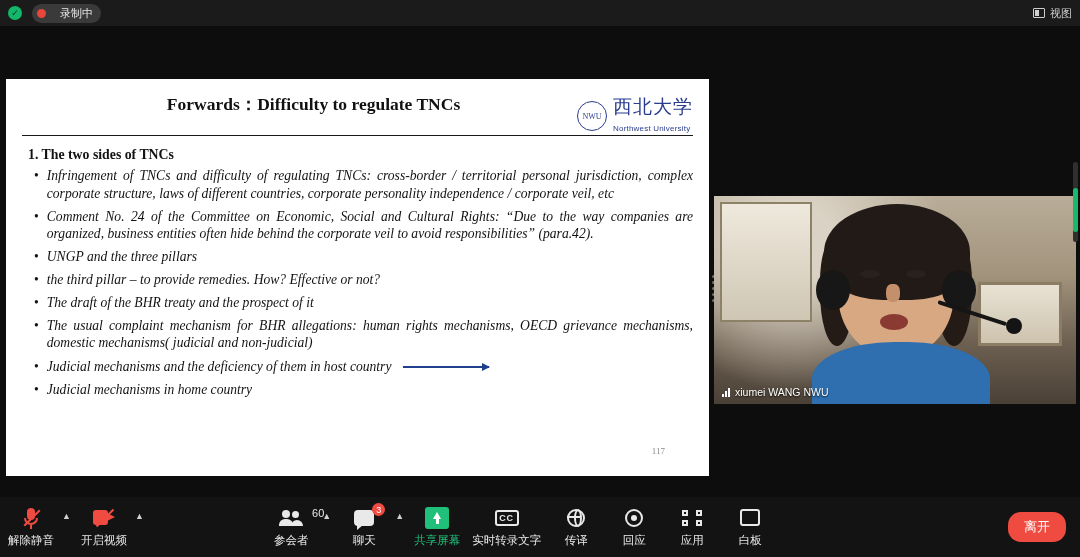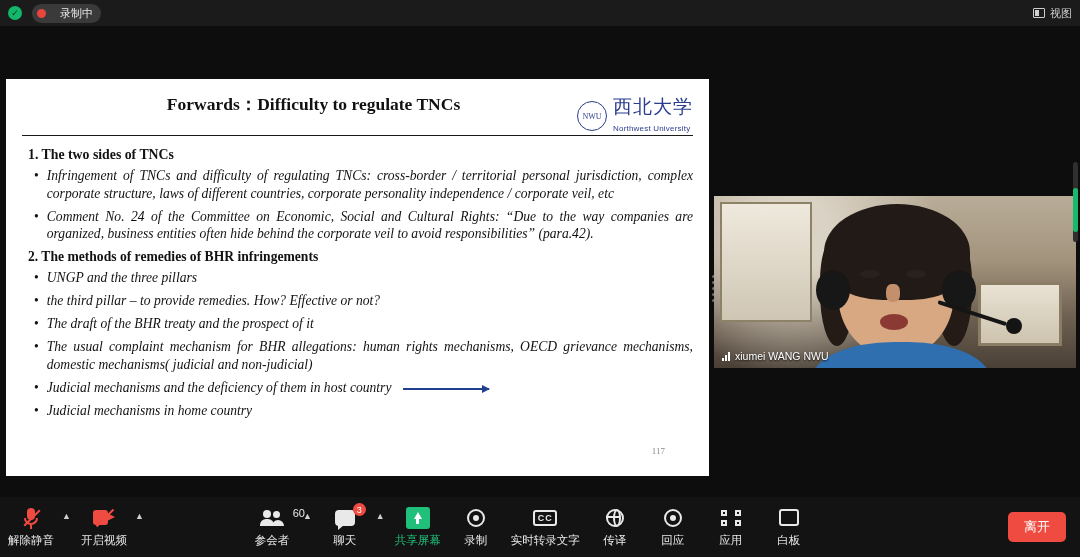--- a/index.html
+++ b/index.html
@@ -127,21 +127,21 @@
     position: absolute; left: 710px; top: 240px;
     width: 6px; height: 44px;
     display: flex; flex-direction: column; justify-content: center; align-items: center;
     gap: 3px;
   }
   .split-handle i { display: block; width: 3px; height: 3px; background: #6e6e6e; border-radius: 50%; }
 
   
   .video-tile {
     position: absolute; left: 714px; top: 170px;
-    width: 362px; height: 172px;
+    width: 362px; height: 208px;
     overflow: hidden;
     background: #2a2420;
   }
   .vid-bg {
     position: absolute; inset: 0;
     background:
       radial-gradient(circle at 22% 22%, #dad2c4 0 12%, rgba(218,210,196,0) 46%),
       linear-gradient(180deg, #b9ad99 0%, #a2937c 38%, #6e6152 70%, #4a4036 100%);
   }
   .vid-window {
@@ -276,21 +276,21 @@
 
   .apps-ic { width: 20px; height: 16px; position: relative; }
   .apps-ic i { position: absolute; width: 6px; height: 6px; border: 2px solid #e9e9e9; }
   .apps-ic i:nth-child(1){left:0;top:0}.apps-ic i:nth-child(2){right:0;top:0}
   .apps-ic i:nth-child(3){left:0;bottom:0}.apps-ic i:nth-child(4){right:0;bottom:0}
 
   .board-ic { width: 20px; height: 17px; border: 2px solid #e9e9e9; border-radius: 3px; }
 
   .leave-btn {
     background: #ef4b41; color: #fff; font-size: 13px;
-    padding: 6px 16px; border-radius: 5px; border: none;
+    padding: 6px 16px; border-radius: 13px; border: none;
     font-family: "Liberation Sans", sans-serif; cursor: pointer;
   }
 </style>
 </head>
 <body>
 
 <div id="app">
 
   <div class="topbar">
     <span class="shield-icon">✓</span>
@@ -325,23 +325,20 @@
 
         <div class="bullet">
           <span class="dot">•</span>
           <span class="txt">Infringement of TNCs and difficulty of regulating TNCs: cross-border / territorial personal jurisdiction, complex corporate structure, laws of different countries, corporate personality independence / corporate veil, etc</span>
         </div>
         <div class="bullet">
           <span class="dot">•</span>
           <span class="txt">Comment No. 24 of the Committee on Economic, Social and Cultural Rights: “Due to the way companies are organized, business entities often hide behind the corporate veil to avoid responsibilities” (para.42).</span>
         </div>
 
-        <div class="numbered">
-          <span>2.  The methods of remedies of BHR infringements</span>
-        </div>
 
         <div class="bullet">
           <span class="dot">•</span>
           <span class="txt">UNGP and the three pillars</span>
         </div>
         <div class="bullet">
           <span class="dot">•</span>
           <span class="txt">the third pillar – to provide remedies. How? Effective or not?</span>
         </div>
         <div class="bullet">
@@ -466,26 +463,20 @@
       </div>
       <span class="caret">▲</span>
 
       <div class="tb-item">
         <span class="ic">
             <span class="share-ic"></span>
           </span>
         <span class="share-label">共享屏幕</span>
       </div>
 
-      <div class="tb-item">
-        <span class="ic">
-            <span class="rec-ic"></span>
-          </span>
-        <span>录制</span>
-      </div>
 
       <div class="tb-item">
         <span class="ic">
             <span class="cc-ic">CC</span>
           </span>
         <span>实时转录文字</span>
       </div>
 
       <div class="tb-item">
         <span class="ic">

